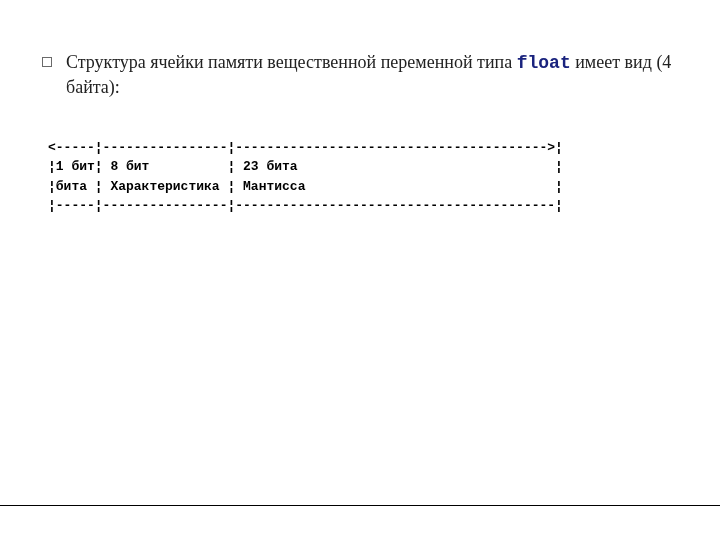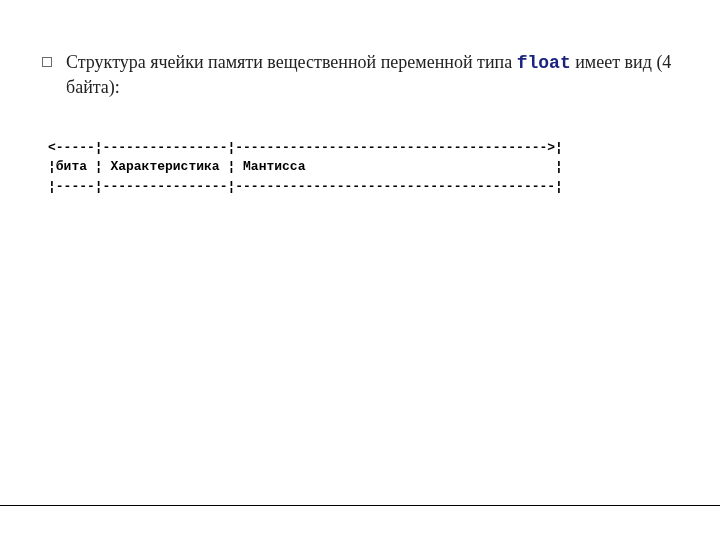--- a/index.html
+++ b/index.html
@@ -74,16 +74,16 @@
 
 <div class="slide">
 
   <div class="bullet-row">
     <div class="bullet-marker"></div>
     <div class="bullet-text">
       <span>Структура ячейки памяти вещественной переменной типа </span><span class="float-kw">float</span><span> имеет вид (4 байта):</span>
     </div>
   </div>
 
-  <div class="diagram"><div>&lt;-----¦----------------¦----------------------------------------&gt;¦</div><div>¦бита ¦ Характеристика ¦ Мантисса                                ¦</div><div>¦-----¦----------------¦-----------------------------------------¦</div></div>
+  <div class="diagram"><div>&lt;-----¦----------------¦----------------------------------------&gt;¦</div><div>¦1 бит¦ 8 бит          ¦ 23 бита                                 ¦</div><div>¦бита ¦ Характеристика ¦ Мантисса                                ¦</div><div>¦-----¦----------------¦-----------------------------------------¦</div></div>
 
   <div class="footer-line"></div>
 </div>
 
 </body></html>

